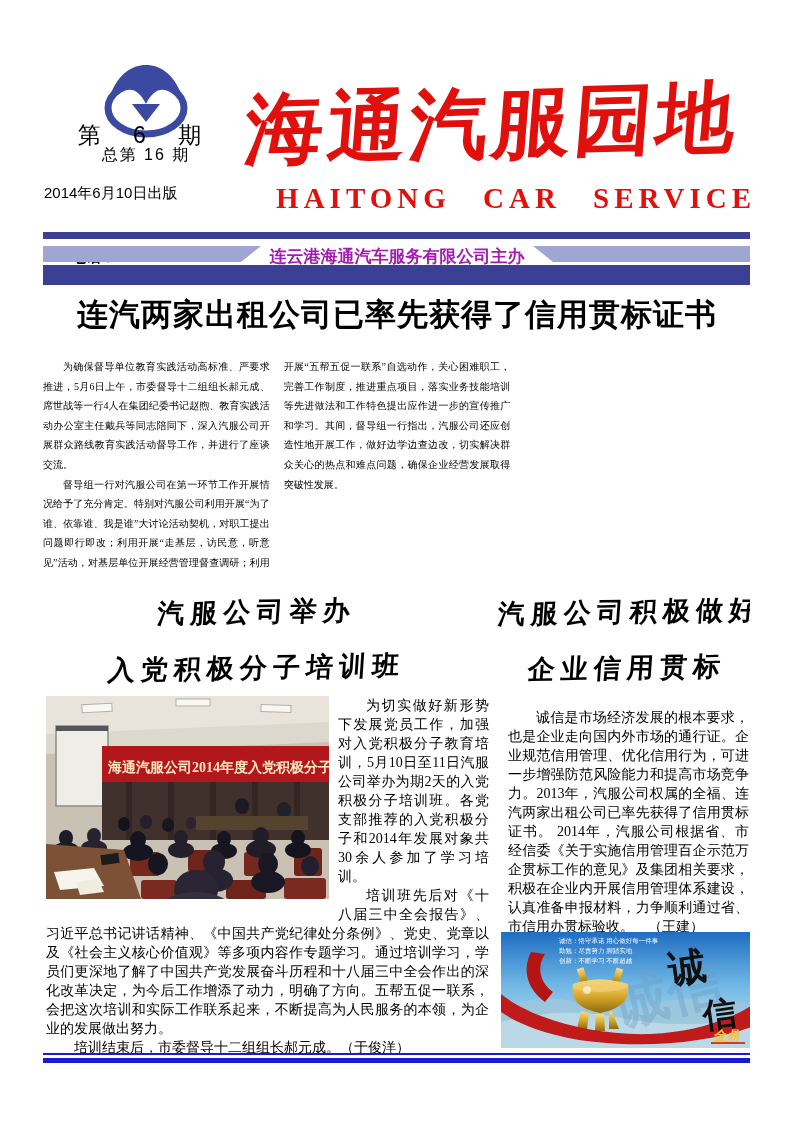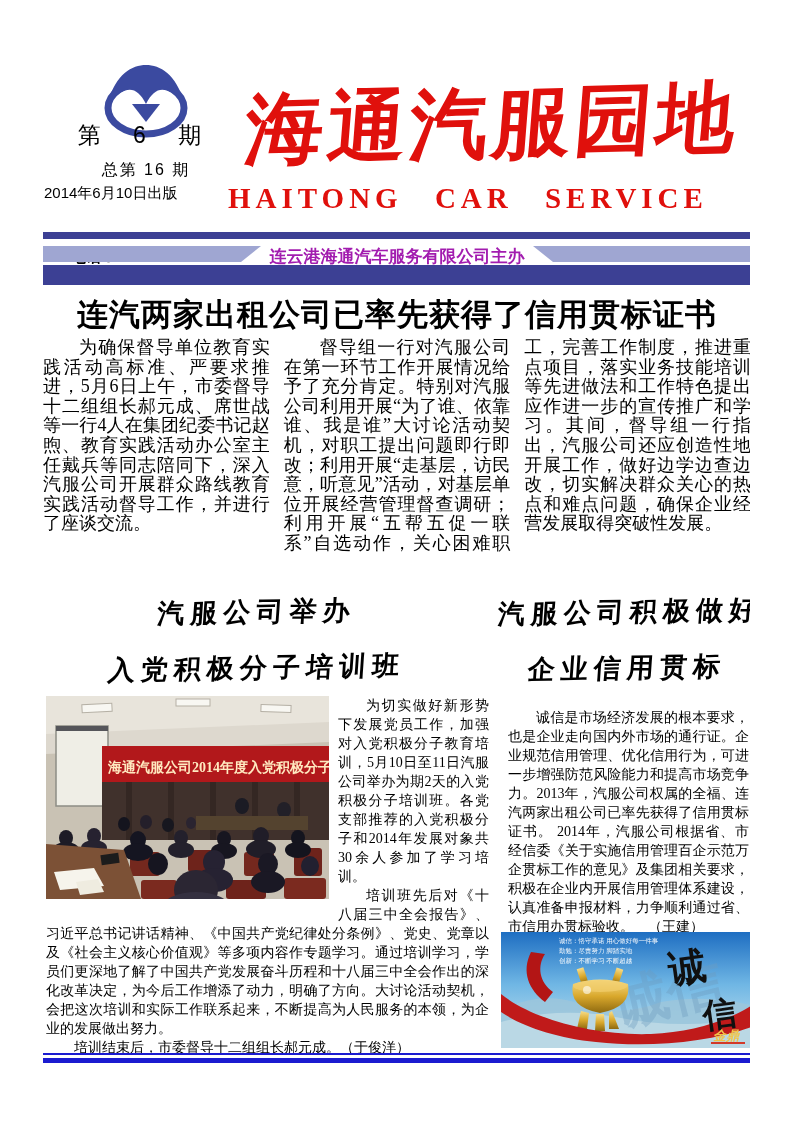--- a/index.html
+++ b/index.html
@@ -4,47 +4,47 @@
 <style>
   html,body{margin:0;padding:0;background:#fff;}
   .page{position:relative;width:750px;height:1122px;background:#ffffff;overflow:hidden;
         font-family:"Liberation Serif",serif;color:#000;}
   .abs{position:absolute;}
 
   
   .logo{left:94px;top:62px;width:104px;height:78px;}
   .issue-no{left:58px;top:120px;width:176px;text-align:center;font-size:23px;letter-spacing:13px;
             font-family:"Liberation Sans",sans-serif;}
-  .issue-total{left:58px;top:160px;width:176px;text-align:center;font-size:16px;letter-spacing:2px;
+  .issue-total{left:58px;top:145px;width:176px;text-align:center;font-size:16px;letter-spacing:2px;
             font-family:"Liberation Sans",sans-serif;}
   .pub-date{left:44px;top:184px;width:204px;text-align:left;font-size:15px;
             font-family:"Liberation Sans",sans-serif;}
   .phone{left:40px;top:208px;width:212px;text-align:center;font-size:15px;font-weight:bold;
             font-family:"Liberation Sans",sans-serif;margin-top:40px;}
   .title-cn{left:226px;top:72px;width:532px;height:110px;font-size:78px;line-height:104px;
             font-weight:900;color:#e0100c;white-space:nowrap;text-align:center;
             transform:skewX(-6deg) rotate(-1.5deg);letter-spacing:4px;}
-  .title-en{left:228px;top:182px;width:528px;text-align:left;font-size:29px;font-weight:bold;
+  .title-en{left:228px;top:182px;width:528px;text-align:right;font-size:29px;font-weight:bold;
             color:#e0100c;letter-spacing:5px;word-spacing:20px;font-family:"Liberation Serif",serif;}
 
   
   .band-thin{left:43px;top:232px;width:708px;height:7px;background:#3c4094;}
   .band-arrow-left{left:43px;top:246px;width:218px;height:16px;background:#9fa6d2;
             clip-path:polygon(0 0,100% 0,calc(100% - 20px) 100%,0 100%);}
   .band-arrow-right{left:533px;top:246px;width:218px;height:16px;background:#9fa6d2;
             clip-path:polygon(0 0,100% 0,100% 100%,20px 100%);}
   .organizer{left:43px;top:245px;width:708px;text-align:center;font-size:17px;font-weight:bold;
             color:#a21caf;font-family:"Liberation Sans",sans-serif;}
   .band-thick{left:43px;top:265px;width:708px;height:20px;background:#3c4094;}
 
   
   .main-title{left:43px;top:294px;width:708px;text-align:center;font-size:31px;font-weight:900;
             letter-spacing:1px;white-space:nowrap;}
-  .main-cols{left:43px;top:338px;width:708px;height:226px;column-count:3;column-gap:14px;
-            column-fill:auto;font-size:18px;line-height:19.6px;text-align:justify;overflow:hidden;}
+  .main-cols{left:43px;top:357px;width:708px;height:226px;column-count:3;column-gap:14px;
+            column-fill:auto;font-size:10px;line-height:19.6px;text-align:justify;overflow:hidden;}
   .main-cols p{margin:0;text-indent:2em;}
 
   
   .headline{text-align:center;font-weight:900;color:#000;}
   .headline .hl{font-size:27px;letter-spacing:6px;transform:skewX(-5deg) rotate(-1deg);
             white-space:nowrap;}
   .headline-left{left:43px;top:594px;width:427px;}
   .headline-right{left:498px;top:594px;width:258px;}
   .hl-gap{height:20px;}
 
@@ -173,21 +173,21 @@
 
       <ellipse cx="150" cy="194" rx="22" ry="20" fill="#2b2633"></ellipse>
       <ellipse cx="150" cy="212" rx="34" ry="16" fill="#343040"></ellipse>
 
       <polygon points="0,148 78,154 95,203 0,203" fill="#7c5136"></polygon>
       <polygon points="8,176 48,172 58,190 14,194" fill="#f6f4ec"></polygon>
       <polygon points="30,186 52,183 58,196 34,199" fill="#efece0"></polygon>
       <rect x="55" y="158" width="18" height="10" fill="#1c1c1c" transform="rotate(-8 64 163)"></rect>
     </svg>
     <p>为切实做好新形势下发展党员工作，加强对入党积极分子教育培训，5月10日至11日汽服公司举办为期2天的入党积极分子培训班。各党支部推荐的入党积极分子和2014年发展对象共30余人参加了学习培训。</p>
-    <p>培训班先后对《十八届三中全会报告》、习近平总书记讲话精神、《中国共产党纪律处分条例》、党史、党章以及《社会主义核心价值观》等多项内容作专题学习。通过培训学习，学员们更深地了解了中国共产党发展奋斗历程和十八届三中全会作出的深化改革决定，为今后工作增添了动力，明确了方向。大讨论活动契机，会把这次培训和实际工作联系起来，不断提高为人民服务的本领，为企业的发展做出努力。</p>
+    <p>培训班先后对《十八届三中全会报告》、习近平总书记讲话精神、《中国共产党纪律处分条例》、党史、党章以及《社会主义核心价值观》等多项内容作专题学习。通过培训学习，学员们更深地了解了中国共产党发展奋斗历程和十八届三中全会作出的深化改革决定，为今后工作增添了动力，明确了方向。五帮五促一联系，会把这次培训和实际工作联系起来，不断提高为人民服务的本领，为企业的发展做出努力。</p>
     <p>培训结束后，市委督导十二组组长郝元成。（于俊洋）</p>
   </div>
 
   <div class="abs article-right">
     <p>诚信是市场经济发展的根本要求，也是企业走向国内外市场的通行证。企业规范信用管理、优化信用行为，可进一步增强防范风险能力和提高市场竞争力。2013年，汽服公司权属的全福、连汽两家出租公司已率先获得了信用贯标证书。 2014年，汽服公司根据省、市经信委《关于实施信用管理百企示范万企贯标工作的意见》及集团相关要求，积极在企业内开展信用管理体系建设，认真准备申报材料，力争顺利通过省、市信用办贯标验收。　（王建）</p>
   </div>
 
   <svg class="abs credit-image" viewBox="0 0 253 116" preserveAspectRatio="none">
     <defs>
       <linearGradient id="sky" x1="0" y1="0" x2="0" y2="1">

